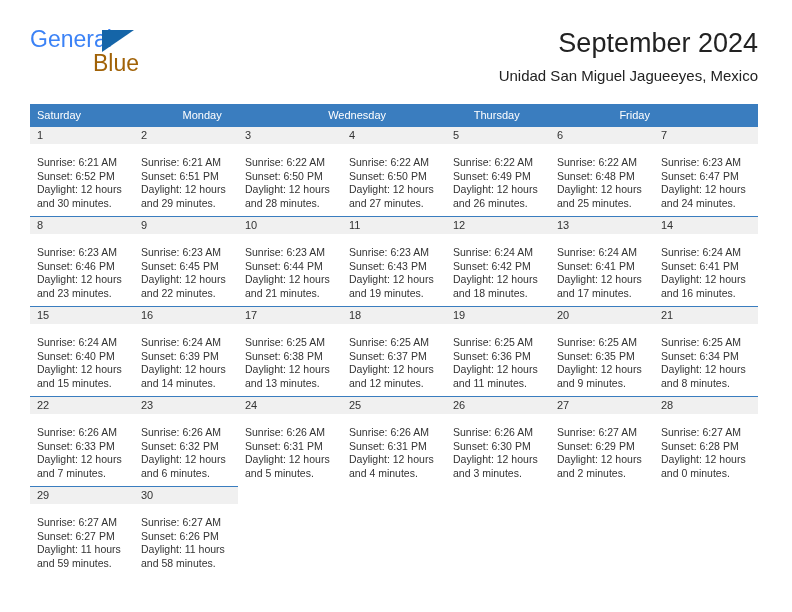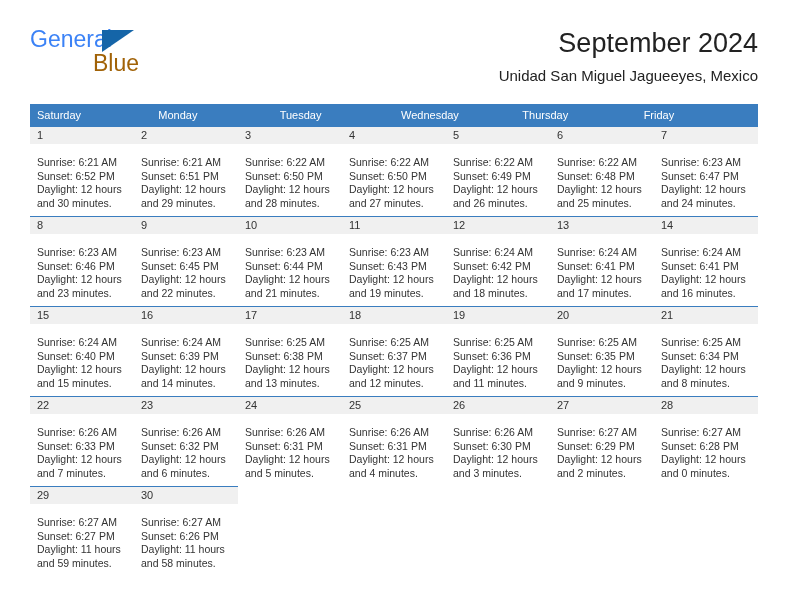--- a/index.html
+++ b/index.html
@@ -162,21 +162,20 @@
       <div class="cal-subtitle">Unidad San Miguel Jagueeyes, Mexico</div>
     </div>
 
   </div>
 
   <div class="calendar">
 
     <div class="cal-row dow-row">
       <div class="dow">Saturday</div>
       <div class="dow">Monday</div>
-      <div class="dow">Tuesday</div>
       <div class="dow">Wednesday</div>
       <div class="dow">Thursday</div>
       <div class="dow">Friday</div>
     </div>
 
     <div class="week-row">
       <div class="daycell">
         <div class="daynum-band">1</div>
         <div class="details">
           <div>Sunrise: 6:21 AM</div>

